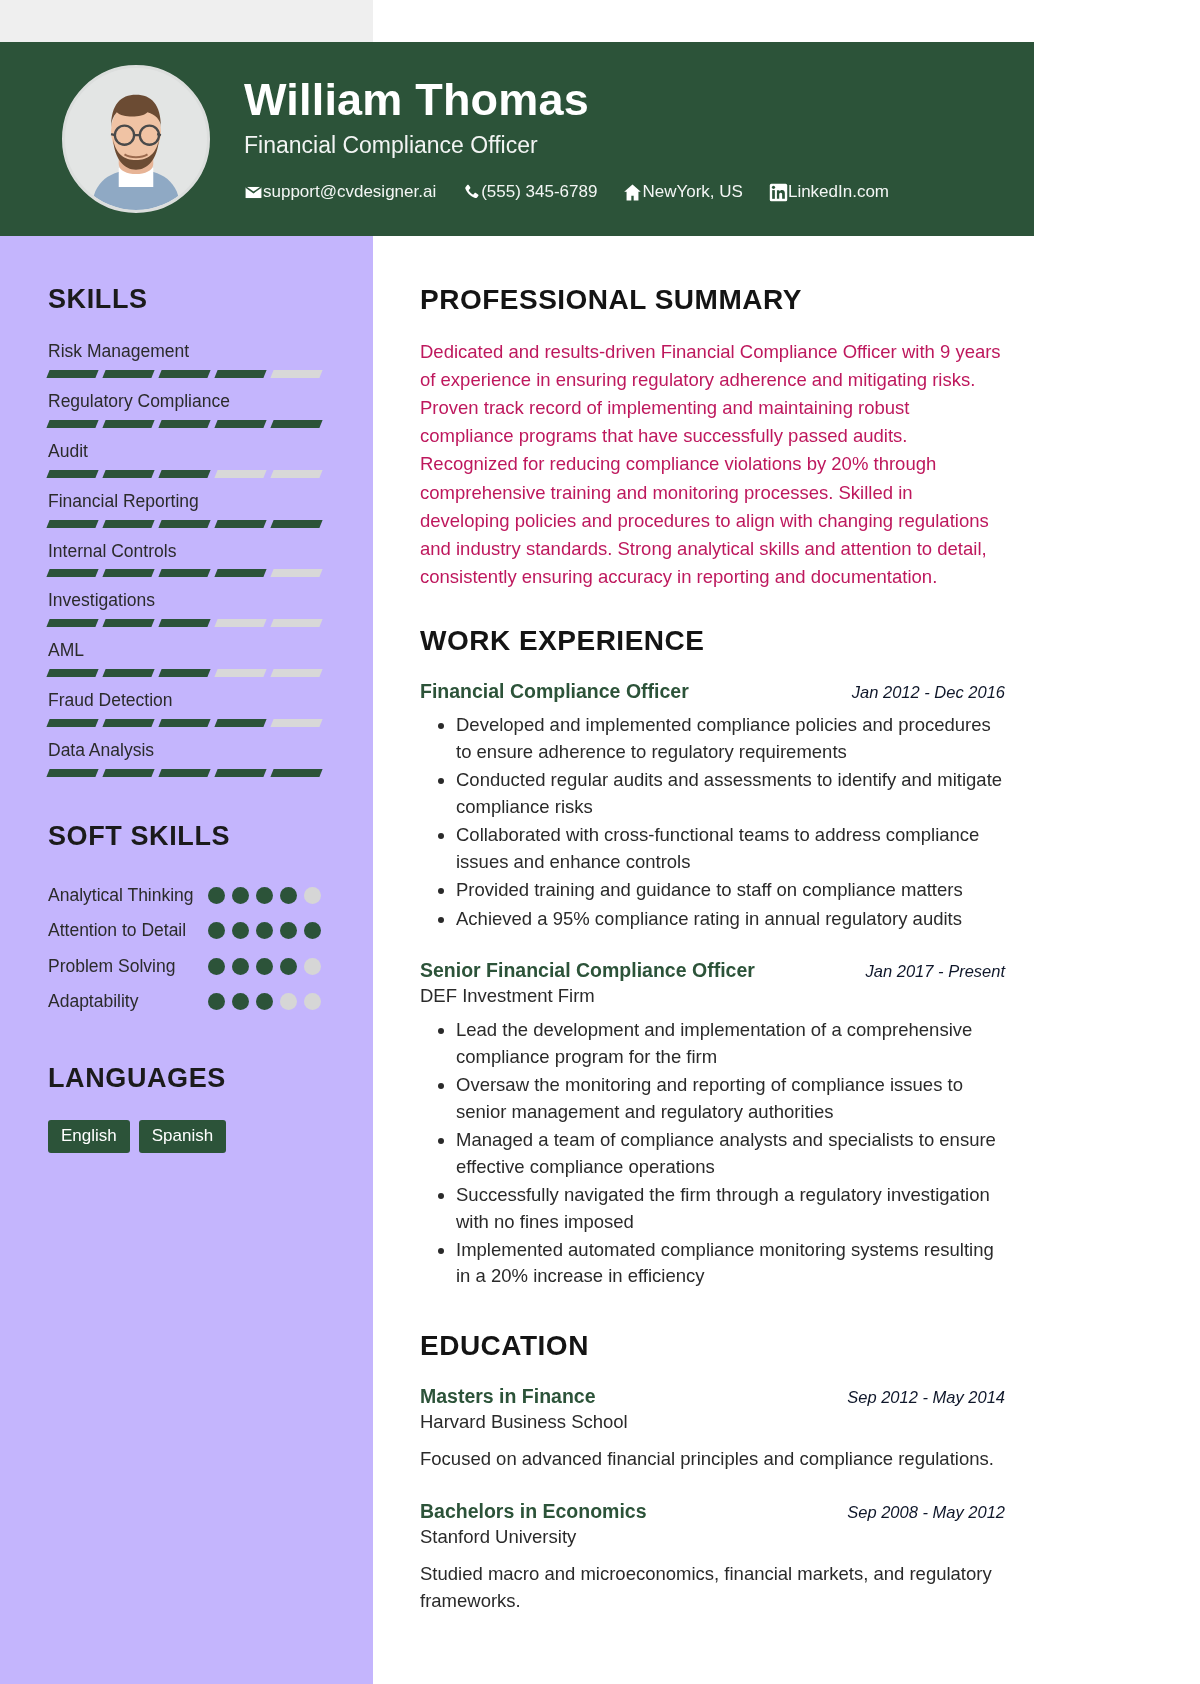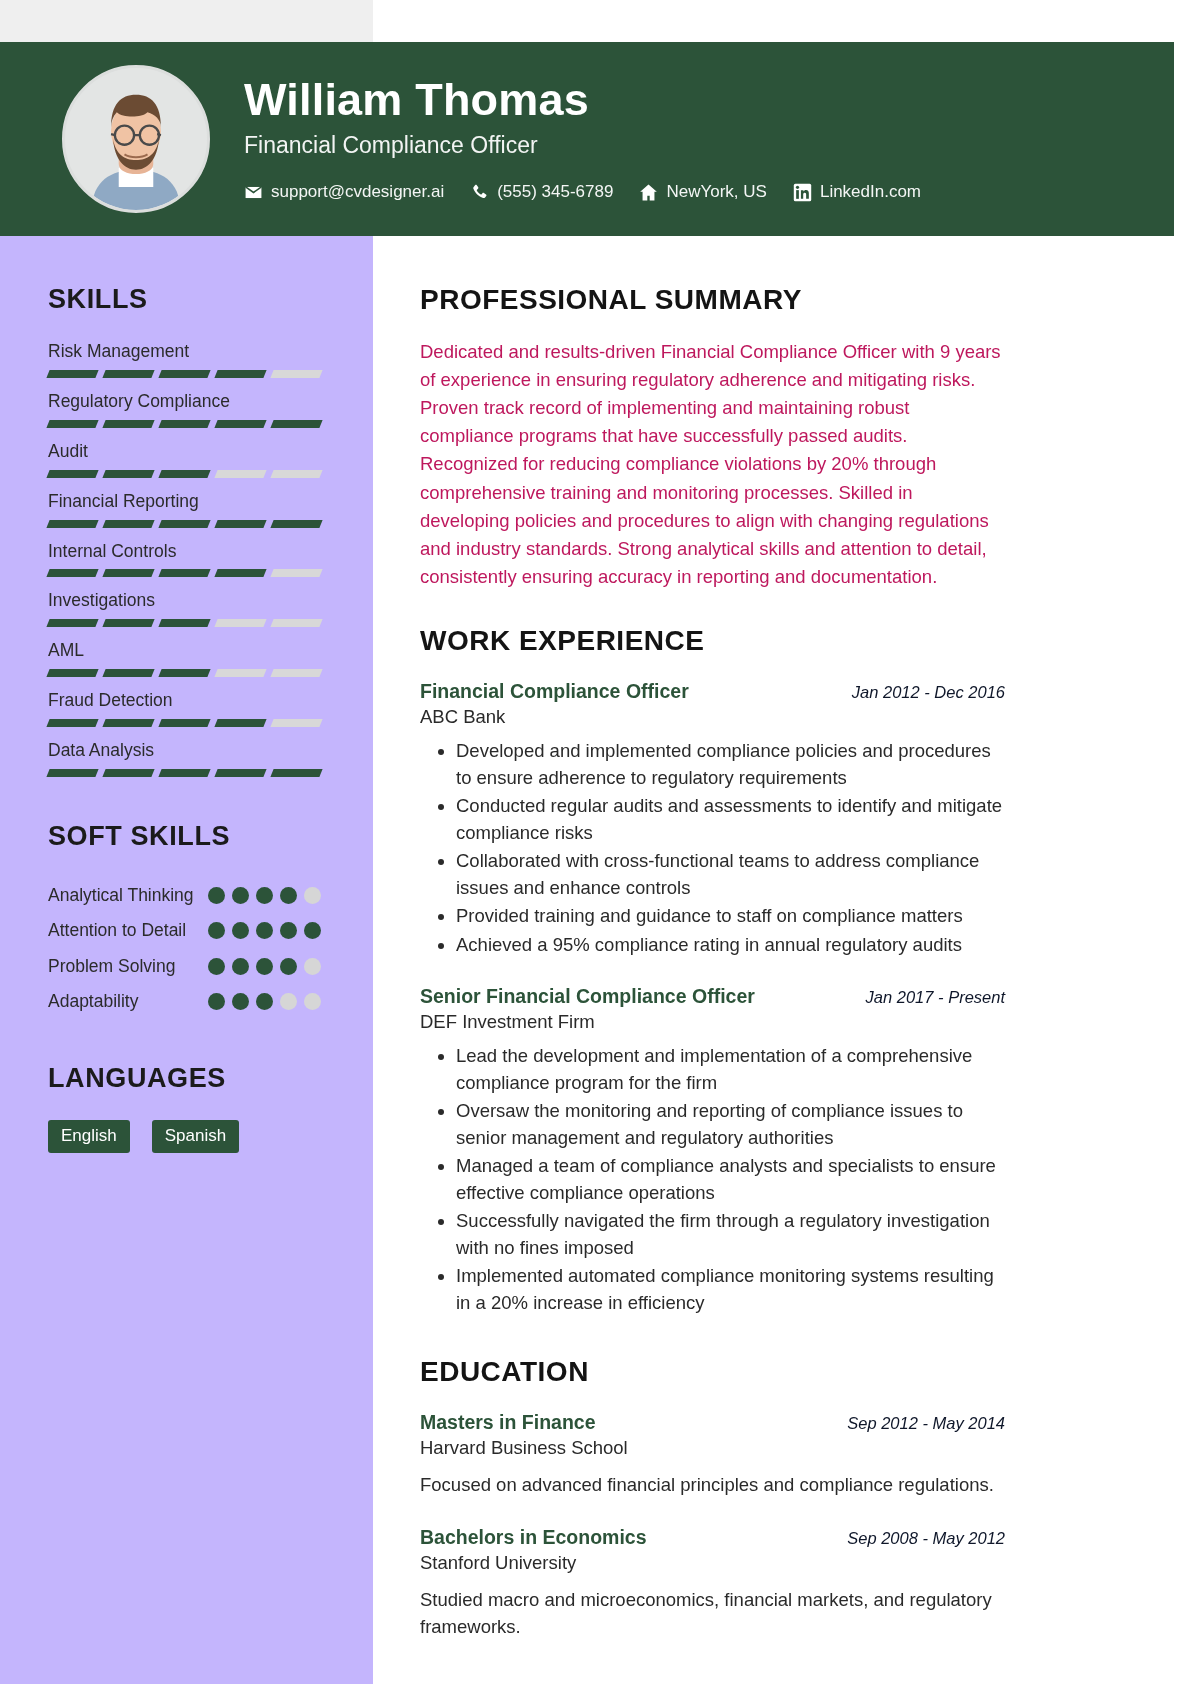--- a/index.html
+++ b/index.html
@@ -10,39 +10,39 @@
     color:#222222;
   }
   .page { position:relative; width:1200px; height:1684px; background:#ffffff; overflow:hidden; }
 
   
   .topstrip { position:absolute; top:0; left:0; width:1120px; height:42px; background:#efefef; }
   .topstrip-right { position:absolute; top:0; left:373px; width:747px; height:42px; background:#ffffff; }
 
   
   .header {
-    position:absolute; top:42px; left:0; width:1174px; height:194px;
+    position:absolute; top:42px; left:0; width:1034px; height:194px;
     background:#2c5339; display:flex; align-items:center;
   }
   .avatar {
     width:148px; height:148px; border-radius:50%;
     margin-left:62px; margin-right:34px;
     background:#e2e4e3;
     border:3px solid #dcdedd;
     overflow:hidden; position:relative; flex:0 0 auto;
   }
   .avatar svg { display:block; width:100%; height:100%; }
   .head-text { color:#ffffff; }
   .name {
     font-size:45px; font-weight:bold; letter-spacing:.2px;
     line-height:1.05; color:#ffffff;
   }
   .role { font-size:23px; font-weight:400; margin-top:9px; color:#f2f4f3; }
   .contacts { display:flex; align-items:center; gap:26px; margin-top:23px; font-size:17px; color:#f4f6f5; }
-  .contact { display:flex; align-items:center; gap:8px; white-space:nowrap; }
+  .contact { display:flex; align-items:center; white-space:nowrap; }
   .contact svg { display:block; flex:0 0 auto; }
 
   
   .sidebar {
     position:absolute; top:236px; left:0; width:373px; height:1448px;
     background:#c4b5fd; padding:48px 0 0 0;
   }
   .main {
     position:absolute; top:236px; left:373px; width:684px; height:1448px;
     background:#ffffff; padding:48px 52px 0 47px;
@@ -68,21 +68,21 @@
   .soft-row {
     display:flex; align-items:flex-start; justify-content:space-between;
     margin:0 52px 0 48px; padding:5px 0;
   }
   .soft-name { font-size:17.5px; color:#2b2b2b; line-height:1.45; max-width:150px; }
   .dots { display:flex; gap:7px; padding-top:4px; flex:0 0 auto; }
   .dot { width:17px; height:17px; border-radius:50%; background:#d6d6d6; }
   .dot.on { background:#2c5339; }
 
   
-  .lang-wrap { display:flex; flex-wrap:wrap; gap:22px; margin:0 52px 0 48px; }
+  .lang-wrap { display:flex; flex-wrap:wrap; gap:9px; margin:0 52px 0 48px; }
   .lang {
     background:#2c5339; color:#ffffff; font-size:17px;
     padding:6px 13px 7px 13px; border-radius:3px; line-height:1.15;
   }
 
   
   .main-h {
     font-size:28px; font-weight:bold; letter-spacing:.5px;
     color:#141414; text-transform:uppercase; margin-bottom:22px;
   }
@@ -341,21 +341,20 @@
     </div>
 
     <div class="sec exp">
       <div class="main-h">WORK EXPERIENCE</div>
       <div id="exp-list">
           <div class="entry">
             <div class="entry-top">
               <div class="entry-title">Financial Compliance Officer</div>
               <div class="entry-date">Jan 2012 - Dec 2016</div>
             </div>
-            <div class="entry-org">ABC Bank</div>
             <ul class="bullets">
               <li>Developed and implemented compliance policies and procedures to ensure adherence to regulatory requirements</li>
               <li>Conducted regular audits and assessments to identify and mitigate compliance risks</li>
               <li>Collaborated with cross-functional teams to address compliance issues and enhance controls</li>
               <li>Provided training and guidance to staff on compliance matters</li>
               <li>Achieved a 95% compliance rating in annual regulatory audits</li>
             </ul>
           </div>
           <div class="entry">
             <div class="entry-top">

